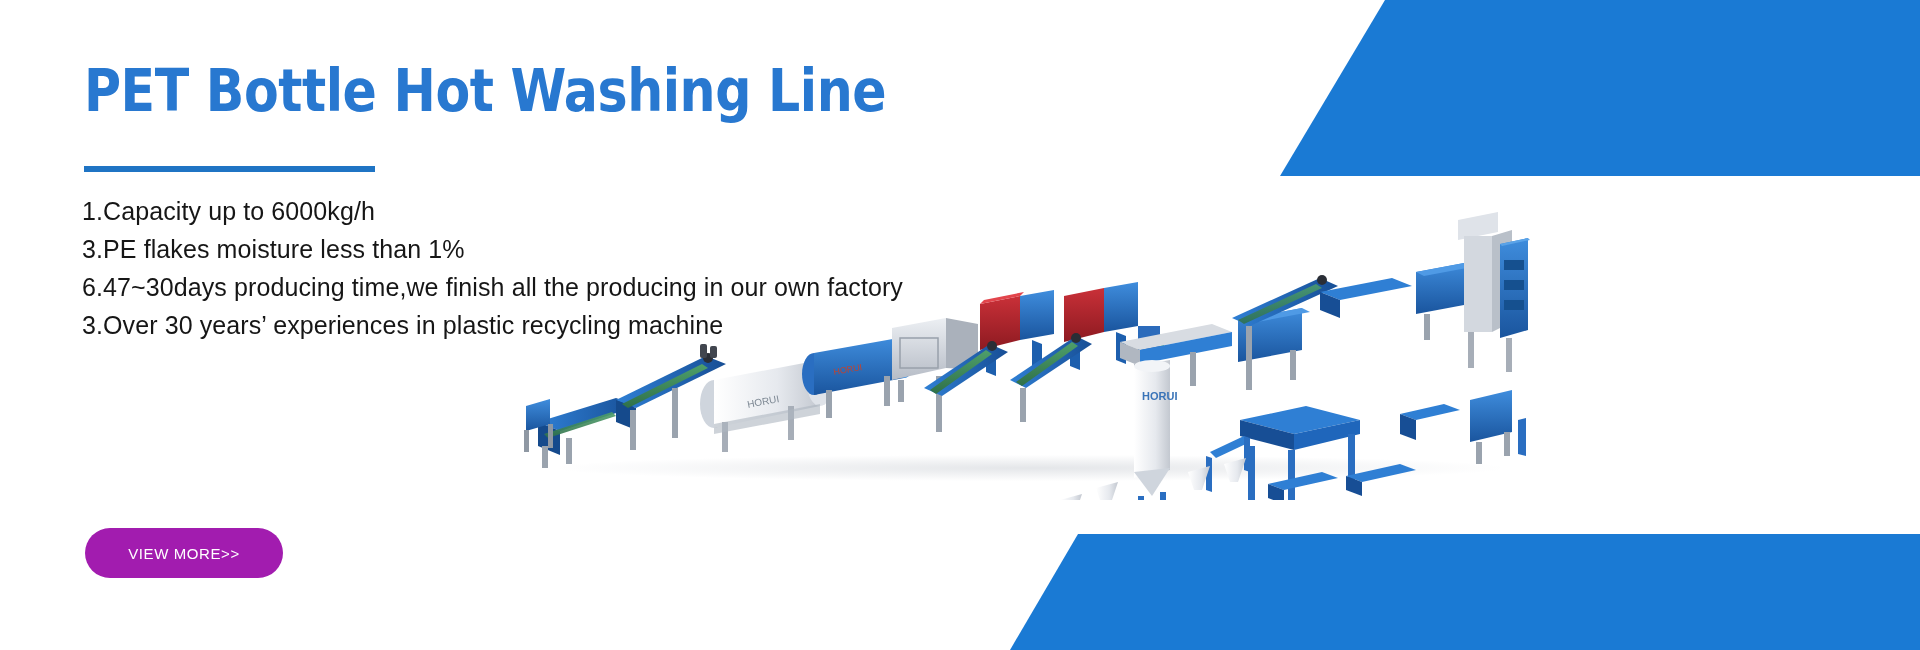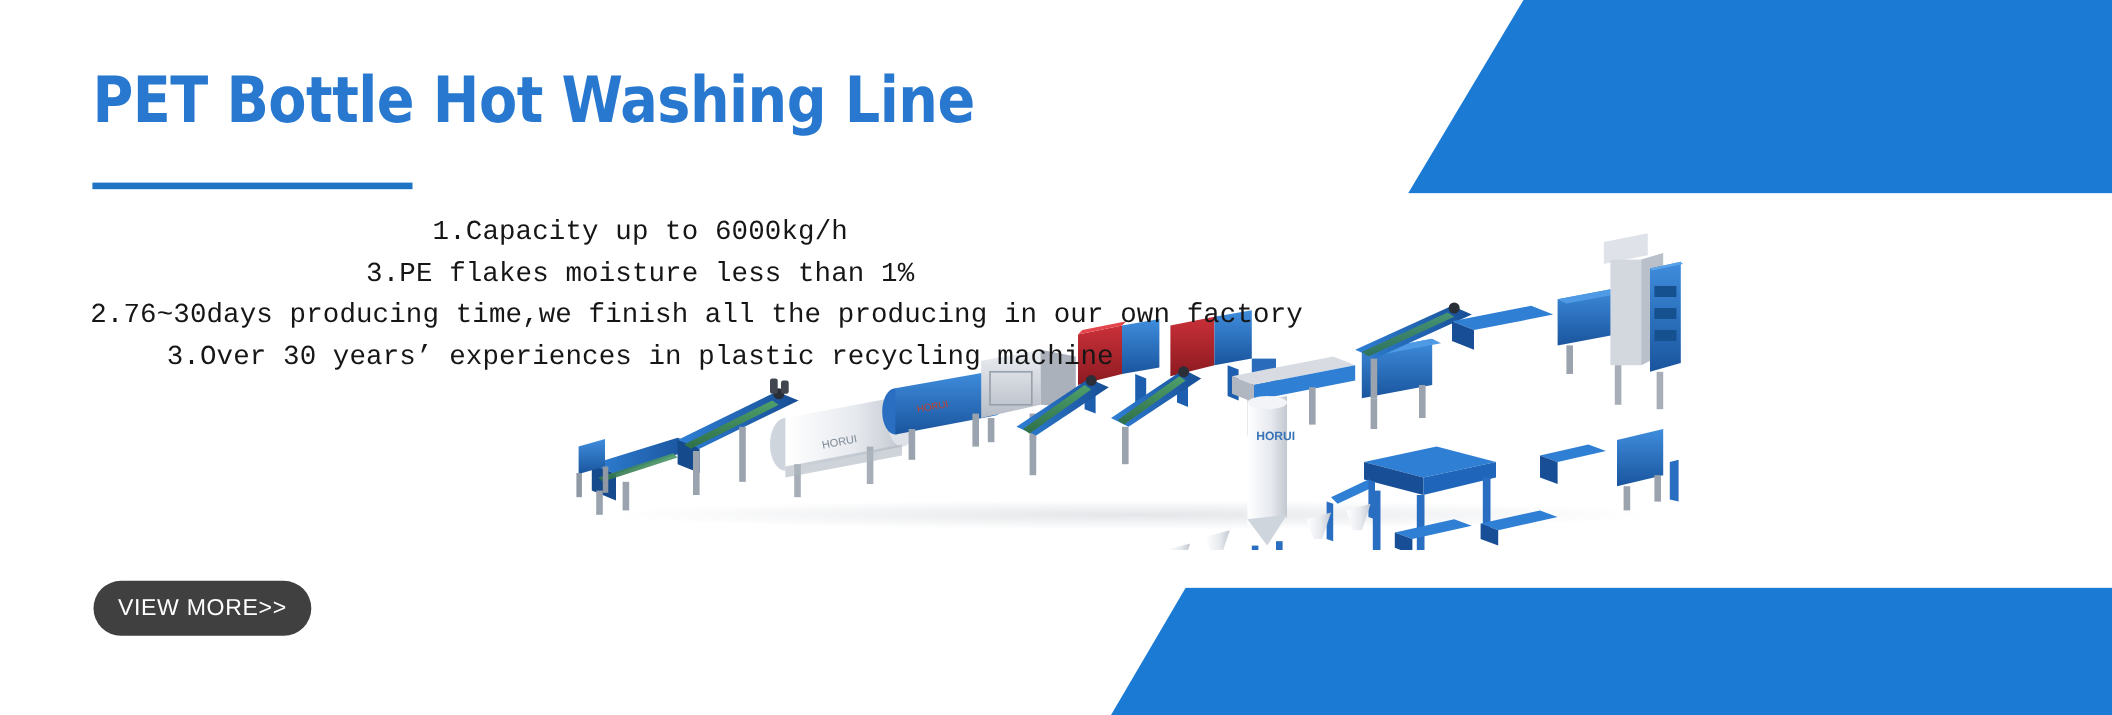--- a/index.html
+++ b/index.html
@@ -72,42 +72,41 @@
   .feature-list {
     position: absolute;
     left: 82px;
     top: 192px;
     width: 1000px;
     margin: 0;
     padding: 0;
     list-style: none;
   }
   .feature-item {
-    font-family: Liberation Mono, monospace;
+    font-family: Liberation Sans, sans-serif;
     font-size: 25px;
     line-height: 38px;
     color: #161616;
     white-space: nowrap;
     letter-spacing: 0.1px;
-    text-align: center;
   }
 
   
   .view-more-btn {
     position: absolute;
     left: 85px;
     top: 528px;
     width: 198px;
     height: 50px;
     border: none;
     border-radius: 25px;
-    background: #404040;
+    background: #a21caf;
     color: #ffffff;
     font-family: "Liberation Sans", sans-serif;
-    font-size: 21px;
+    font-size: 15px;
     letter-spacing: 0.6px;
     cursor: pointer;
     padding: 0;
     display: flex;
     align-items: center;
     justify-content: center;
   }
 
   
   .machine-image {
@@ -335,20 +334,20 @@
     </svg>
   </div>
 
   <div class="content">
     <h1 class="page-title">PET Bottle Hot Washing Line</h1>
     <div class="title-rule"></div>
 
     <ul class="feature-list">
       <li class="feature-item">1.Capacity up to 6000kg/h</li>
       <li class="feature-item">3.PE flakes moisture less than 1%</li>
-      <li class="feature-item">2.76~30days producing time,we finish all the producing in our own factory</li>
+      <li class="feature-item">6.47~30days producing time,we finish all the producing in our own factory</li>
       <li class="feature-item">3.Over 30 years’  experiences in plastic recycling machine</li>
     </ul>
 
     <button class="view-more-btn">VIEW MORE&gt;&gt;</button>
   </div>
 
 </div>
 
 </body></html>

